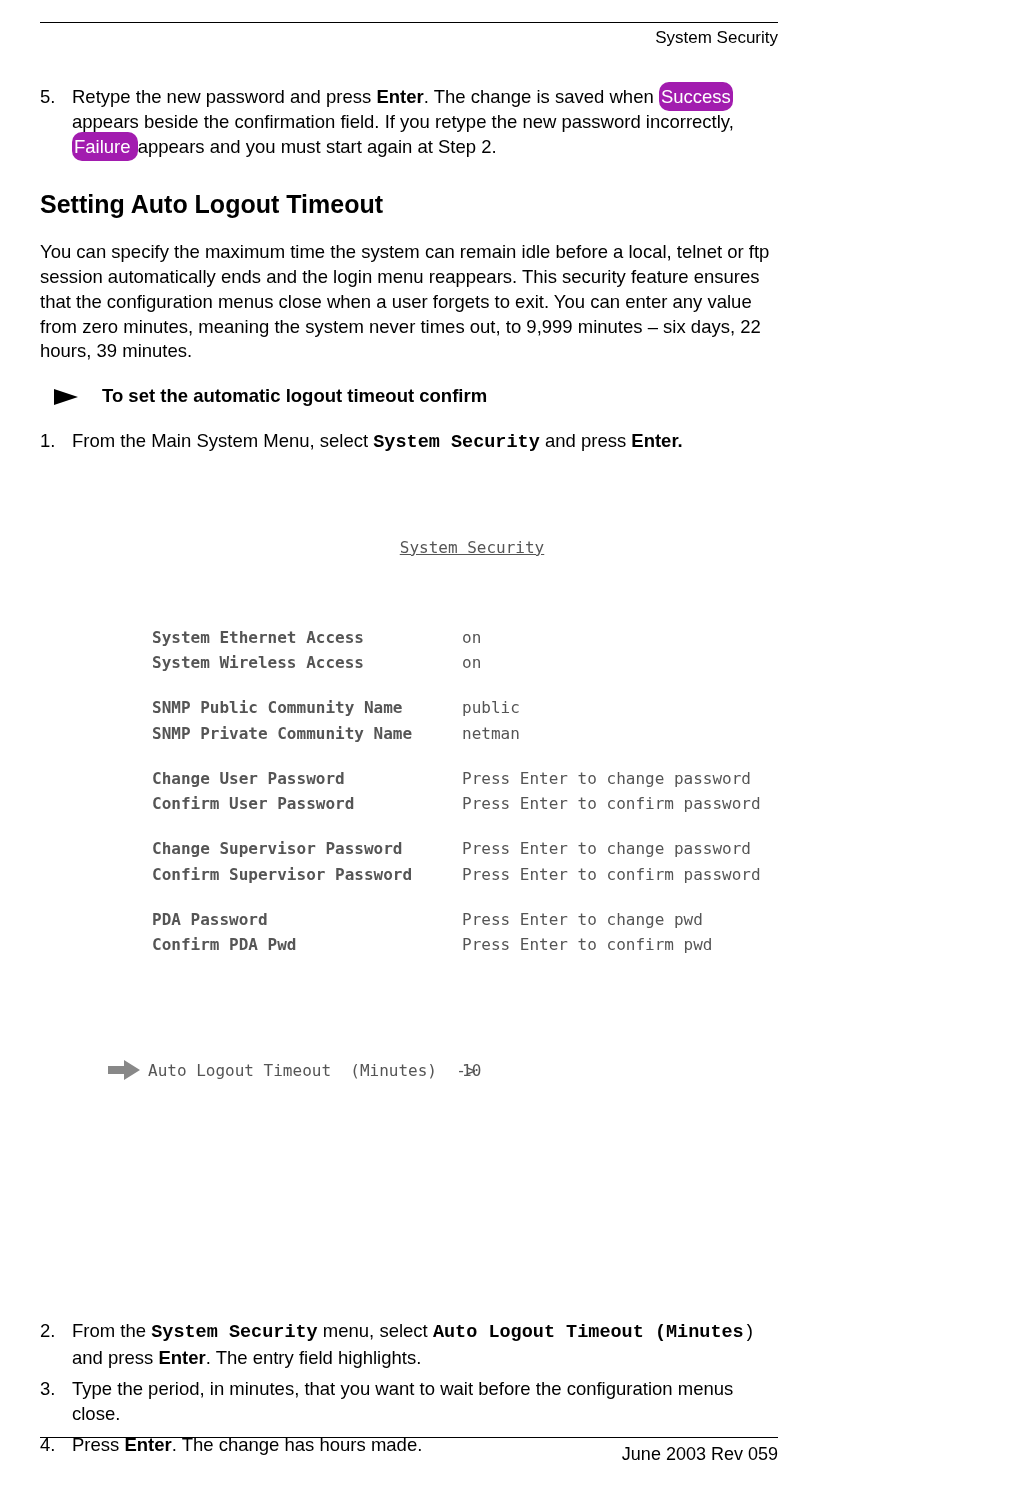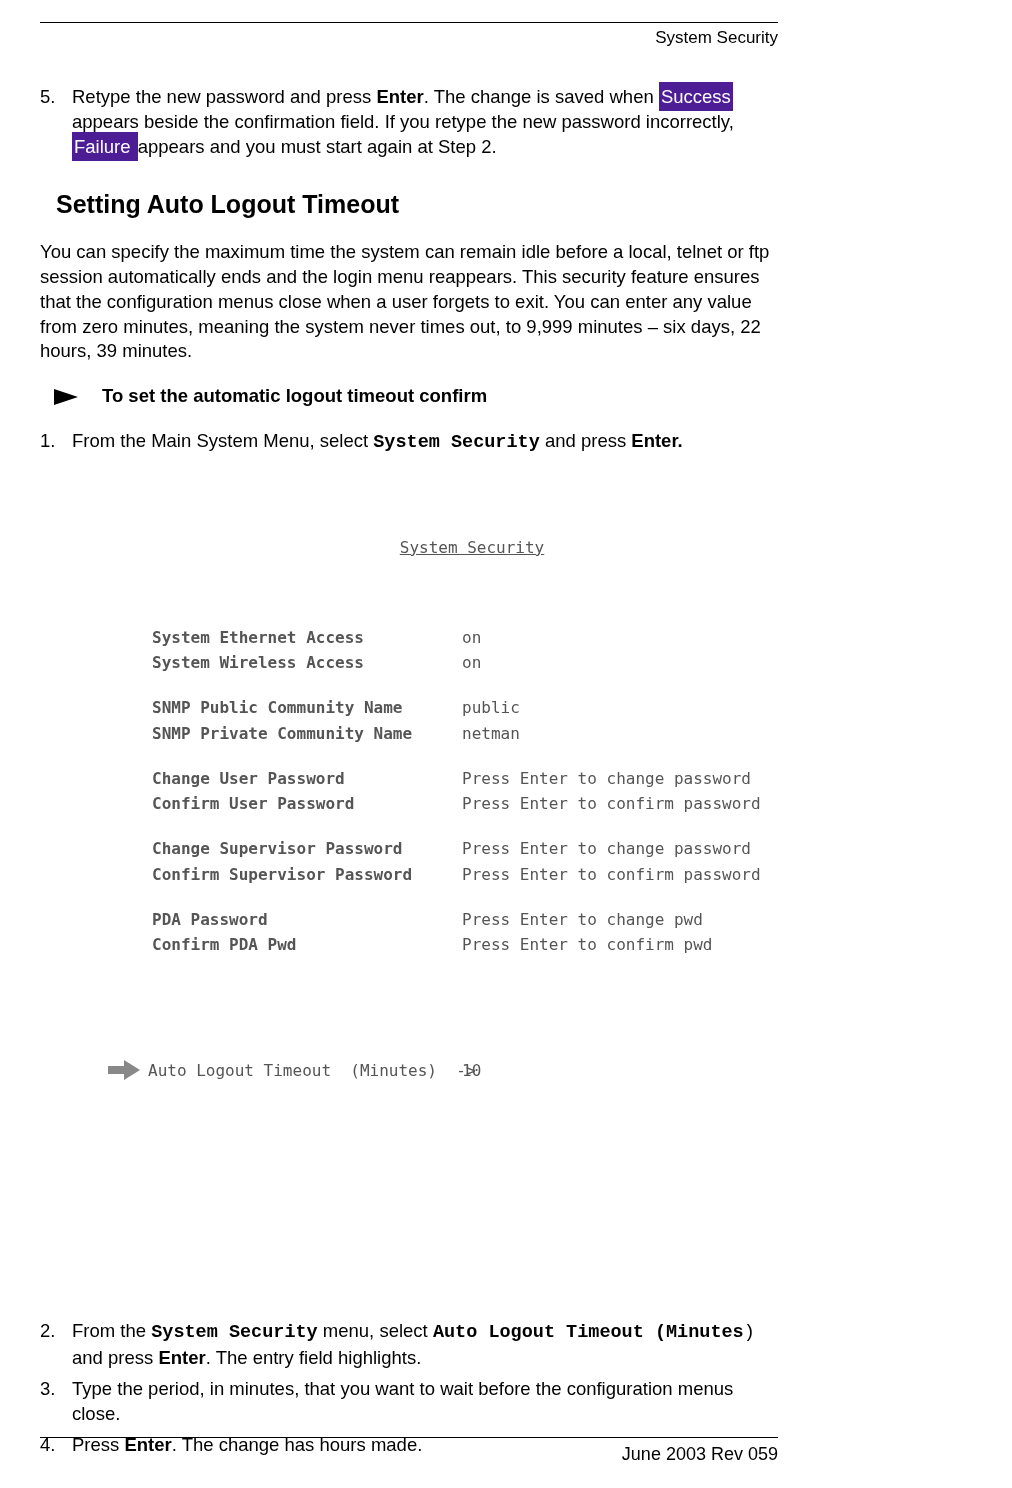--- a/index.html
+++ b/index.html
@@ -37,28 +37,29 @@
       margin-bottom: 6px;
     }
     .step-num {
       width: 32px;
       flex-shrink: 0;
     }
     .step-body {
       flex: 1;
     }
     .inverted {
-      background: #4c1d95;
+      background: #a21caf;
       color: #fff;
       padding: 4px 2px;
+      border-radius: 10px;
     }
     h2 {
       font-size: 25px;
       font-weight: bold;
-      margin: 28px 0 18px 16px;
+      margin: 28px 0 18px 0;
     }
     .para {
       margin: 0 0 12px 0;
     }
     .arrow-row {
       display: flex;
       align-items: center;
       margin: 20px 0 20px 14px;
       font-weight: bold;
     }

